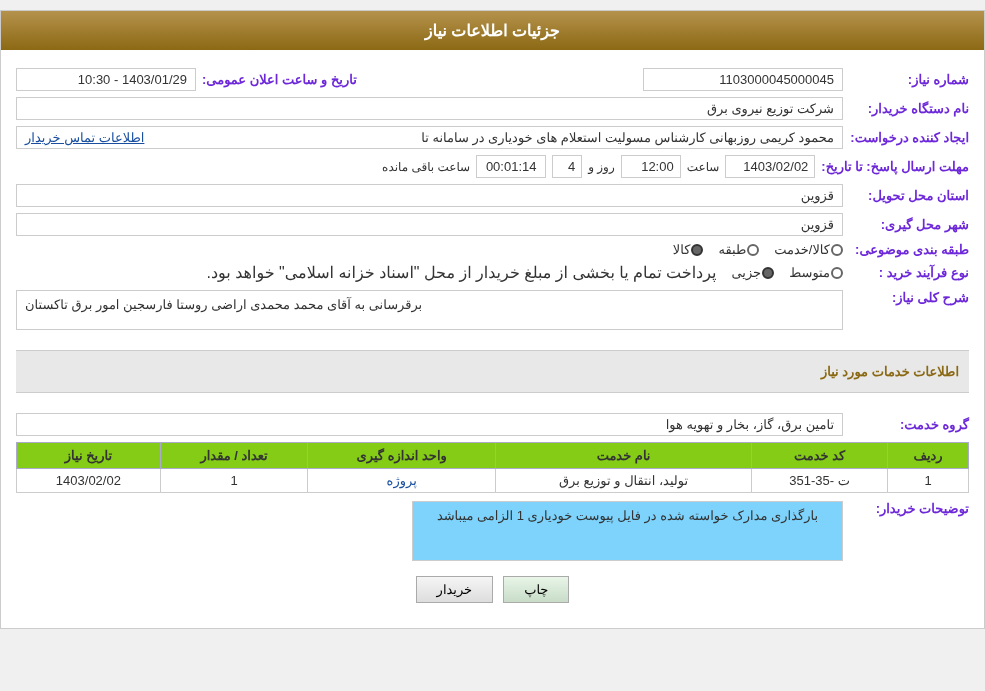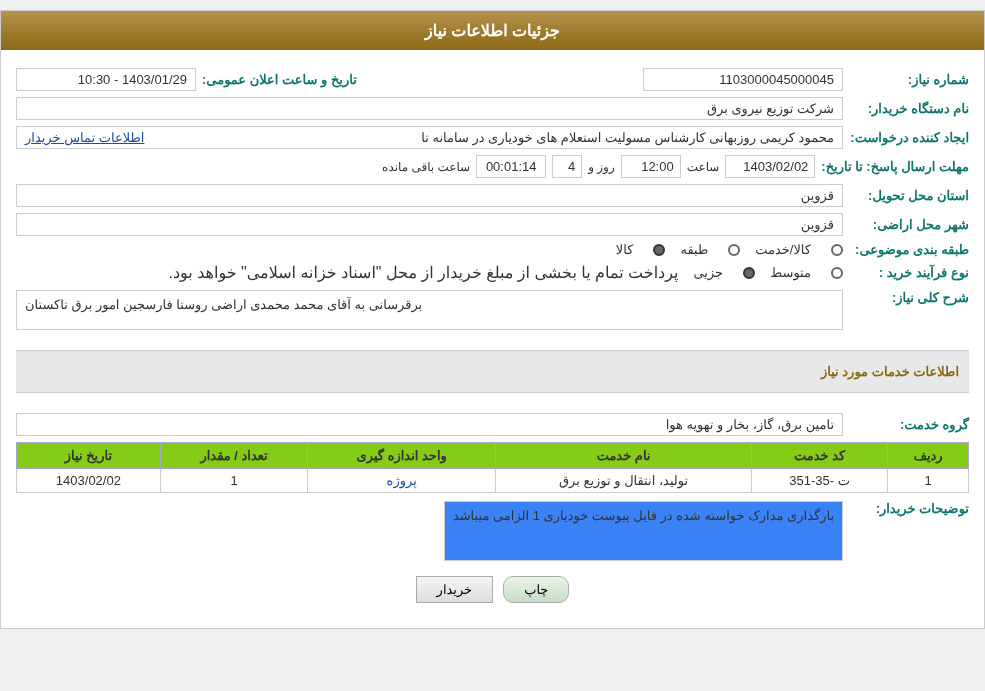--- a/index.html
+++ b/index.html
@@ -27,21 +27,21 @@
     .content {
       padding: 10px 15px;
     }
     .info-row {
       display: flex;
       align-items: center;
       margin-bottom: 6px;
       gap: 6px;
     }
     .label {
-      color: #0f766e;
+      color: #6d28d9;
       font-weight: bold;
       min-width: 120px;
       text-align: right;
       white-space: nowrap;
     }
     .value-box {
       border: 1px solid #ccc;
       background: #fff;
       padding: 3px 8px;
       min-height: 22px;
@@ -68,21 +68,21 @@
       margin: 20px 0;
     }
     .radio-group {
       display: flex;
       gap: 15px;
       align-items: center;
     }
     .radio-item {
       display: flex;
       align-items: center;
-      gap: 20px;
+      gap: 1px;
     }
     .radio-circle {
       width: 12px;
       height: 12px;
       border-radius: 50%;
       border: 2px solid #666;
       display: inline-block;
       background: #fff;
     }
     .radio-circle.selected {
@@ -113,42 +113,41 @@
     .services-table td {
       border: 1px solid #ccc;
       padding: 4px 8px;
       text-align: center;
     }
     .services-table tr:nth-child(even) td {
       background: #f9f9f9;
     }
     .buyer-notes {
       border: 1px solid #ccc;
-      background: #3b82f6;
-      padding: 6px 8px;
+      background: #7dd3fc;
+      padding: 6px 24px;
       min-height: 60px;
       text-align: right;
     }
     .buttons-row {
       display: flex;
       justify-content: center;
       gap: 10px;
       margin: 15px 0;
     }
     .btn {
       padding: 5px 20px;
       border: 1px solid #aaa;
       cursor: pointer;
       font-size: 13px;
       font-family: Tahoma, Arial, sans-serif;
       background: linear-gradient(to bottom, #f5f5f5, #ddd);
     }
     .btn-print {
       background: linear-gradient(to bottom, #e8f5e8, #c8dcc8);
-      border-radius: 10px;
     }
     .countdown-box {
       border: 1px solid #ccc;
       background: #fff;
       padding: 3px 6px;
       min-height: 22px;
       direction: ltr;
       text-align: center;
     }
     .row-label-small {
@@ -198,21 +197,21 @@
       <div class="countdown-box" style="min-width:70px;">00:01:14</div>
       <span class="row-label-small">ساعت باقی مانده</span>
     </div>
 
     <div class="info-row">
       <span class="label">استان محل تحویل:</span>
       <div class="value-box">قزوین</div>
     </div>
 
     <div class="info-row">
-      <span class="label">شهر محل اراضی:</span>
+      <span class="label">شهر محل گیری:</span>
       <div class="value-box">قزوین</div>
     </div>
 
     <div class="info-row">
       <span class="label">طبقه بندی موضوعی:</span>
       <div class="radio-group">
         <div class="radio-item">
           <span class="radio-circle"></span>
           <span>کالا/خدمت</span>
         </div>

